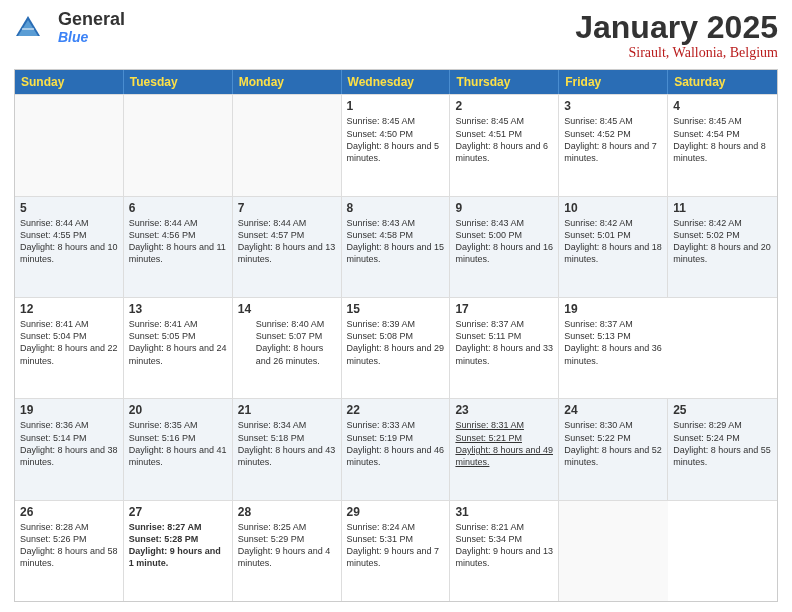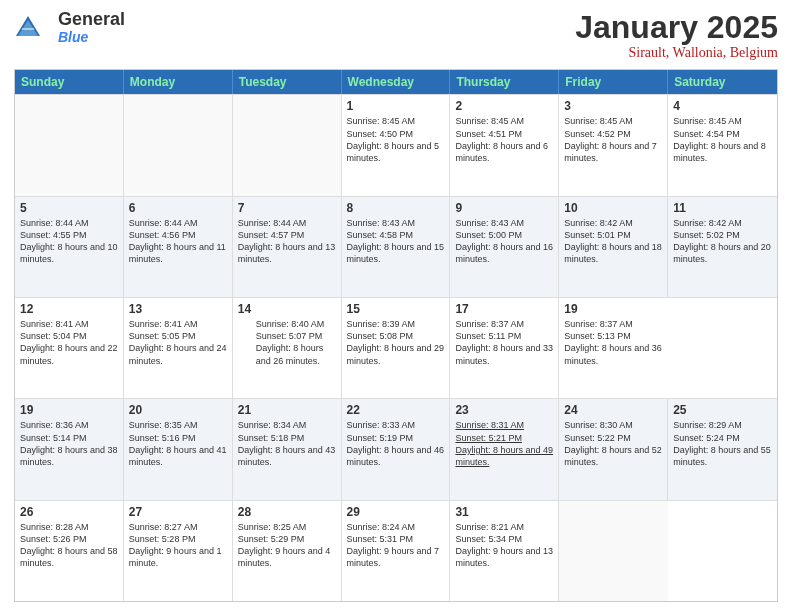--- a/index.html
+++ b/index.html
@@ -67,21 +67,21 @@
       display: flex;
       flex-direction: column;
       border: 1px solid #ccc;
     }
     .cal-header {
       display: grid;
       grid-template-columns: repeat(7, 1fr);
       background: #2a6db5;
     }
     .cal-header-cell {
-      color: #86efac;
+      color: #fde047;
       font-size: 12px;
       font-weight: bold;
       padding: 5px 6px;
       border-right: 1px solid #4a8dd0;
     }
     .cal-header-cell:last-child { border-right: none; }
     .cal-body {
       flex: 1;
       display: flex;
       flex-direction: column;
@@ -133,22 +133,22 @@
     </div>
     <div class="title-block">
       <div class="month-title">January 2025</div>
       <div class="location">Sirault, Wallonia, Belgium</div>
     </div>
   </div>
 
   <div class="calendar">
     <div class="cal-header">
     <div class="cal-header-cell">Sunday</div>
+        <div class="cal-header-cell">Tuesday</div>
         <div class="cal-header-cell">Monday</div>
-        <div class="cal-header-cell">Tuesday</div>
         <div class="cal-header-cell">Wednesday</div>
         <div class="cal-header-cell">Thursday</div>
         <div class="cal-header-cell">Friday</div>
         <div class="cal-header-cell">Saturday</div>
       </div>
     <div class="cal-body">
     <div class="cal-row">
           <div class="cal-cell empty"></div>
           <div class="cal-cell empty"></div>
           <div class="cal-cell empty"></div>
@@ -305,21 +305,21 @@
         </div>
         <div class="cal-row">
           <div class="cal-cell">
             <div class="day-num">26</div>
             <div class="cell-info" style="white-space: pre-line;">Sunrise: 8:28 AM
 Sunset: 5:26 PM
 Daylight: 8 hours and 58 minutes.</div>
           </div>
           <div class="cal-cell">
             <div class="day-num">27</div>
-            <div class="cell-info" style="white-space: pre-line;">Sunrise: 8:27 AM
+            <div class="cell-info" style="white-space: pre-line; font-weight: bold;">Sunrise: 8:27 AM
 Sunset: 5:28 PM
 Daylight: 9 hours and 1 minute.</div>
           </div>
           <div class="cal-cell">
             <div class="day-num">28</div>
             <div class="cell-info" style="white-space: pre-line;">Sunrise: 8:25 AM
 Sunset: 5:29 PM
 Daylight: 9 hours and 4 minutes.</div>
           </div>
           <div class="cal-cell">

